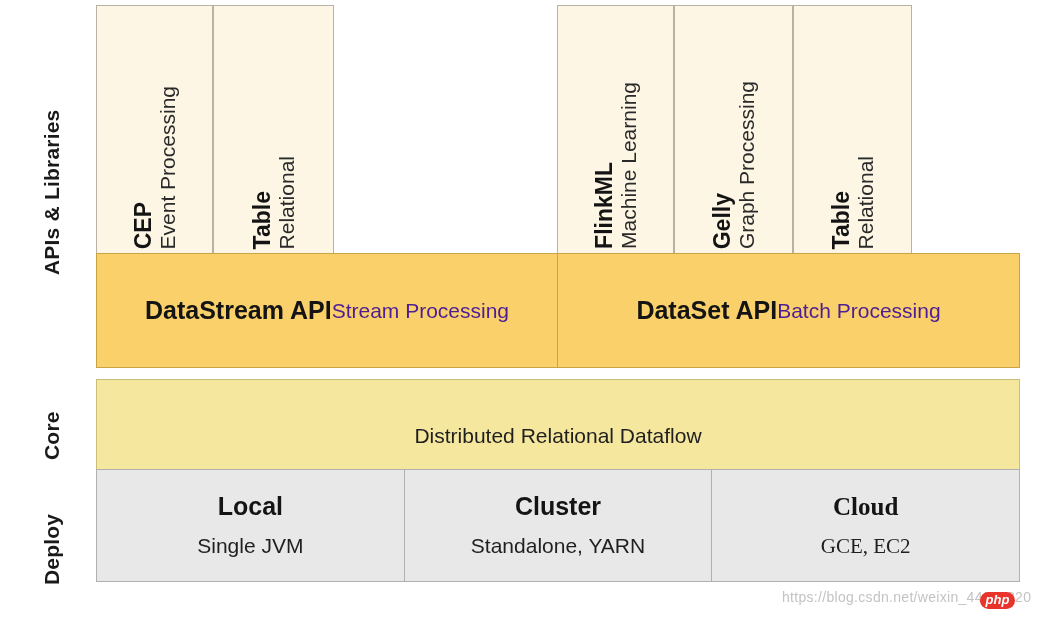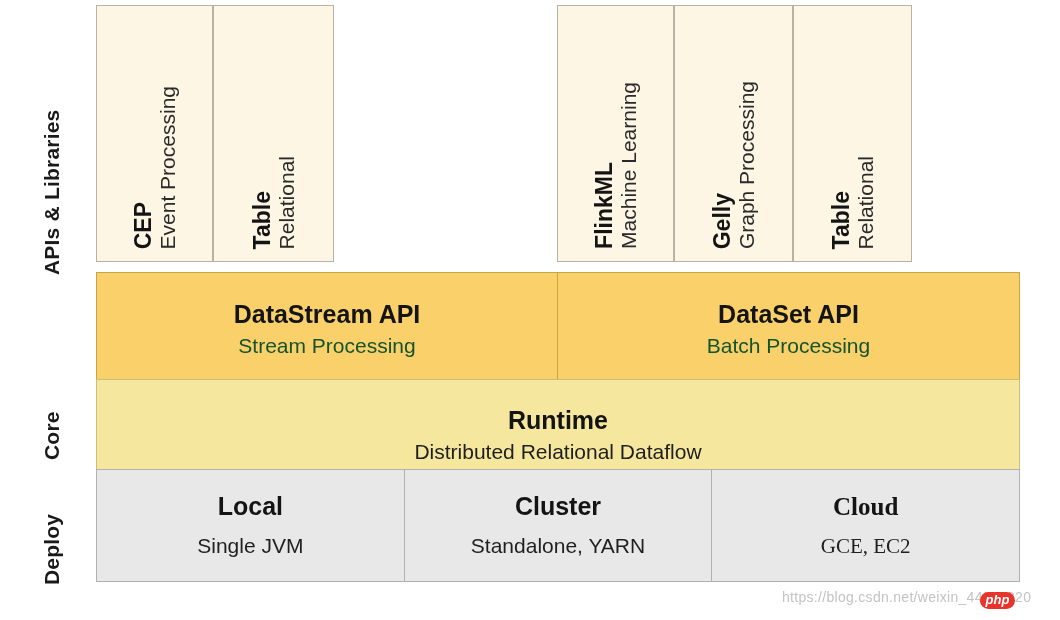--- a/index.html
+++ b/index.html
@@ -80,39 +80,39 @@
     font-weight: normal;
     font-size: 21px;
     color: #2a2a2a;
     white-space: nowrap;
     line-height: 1;
   }
 
   
   .api-box {
     position: absolute;
-    top: 272px;
+    top: 253px;
     height: 115px;
     background: #FAD06A;
     border: 1px solid #c9a444;
     box-sizing: border-box;
     display: flex;
-    flex-direction: column;
+    flex-direction: row;
     align-items: center;
     justify-content: center;
   }
   .api-title {
     font-weight: bold;
     font-size: 25px;
     color: #141414;
     line-height: 1.25;
   }
   .api-sub {
     font-size: 21px;
-    color: #14532d;
+    color: #4c1d95;
     line-height: 1.35;
     margin-top: 2px;
   }
 
   
   #runtime-box {
     position: absolute;
     left: 96px;
     top: 379px;
     width: 924px;
@@ -271,21 +271,20 @@
     <div class="api-title">DataStream API</div>
     <div class="api-sub">Stream Processing</div>
   </div>
 
   <div class="api-box" style="left:557px; width:463px;">
     <div class="api-title">DataSet API</div>
     <div class="api-sub">Batch Processing</div>
   </div>
 
   <div id="runtime-box">
-    <div class="rt-title">Runtime</div>
     <div class="rt-sub">Distributed Relational Dataflow</div>
   </div>
 
   <div id="deploy-band">
     <div class="deploy-cell">
       <div class="dp-title">Local</div>
       <div class="dp-sub">Single JVM</div>
     </div>
     <div class="deploy-cell">
       <div class="dp-title">Cluster</div>

